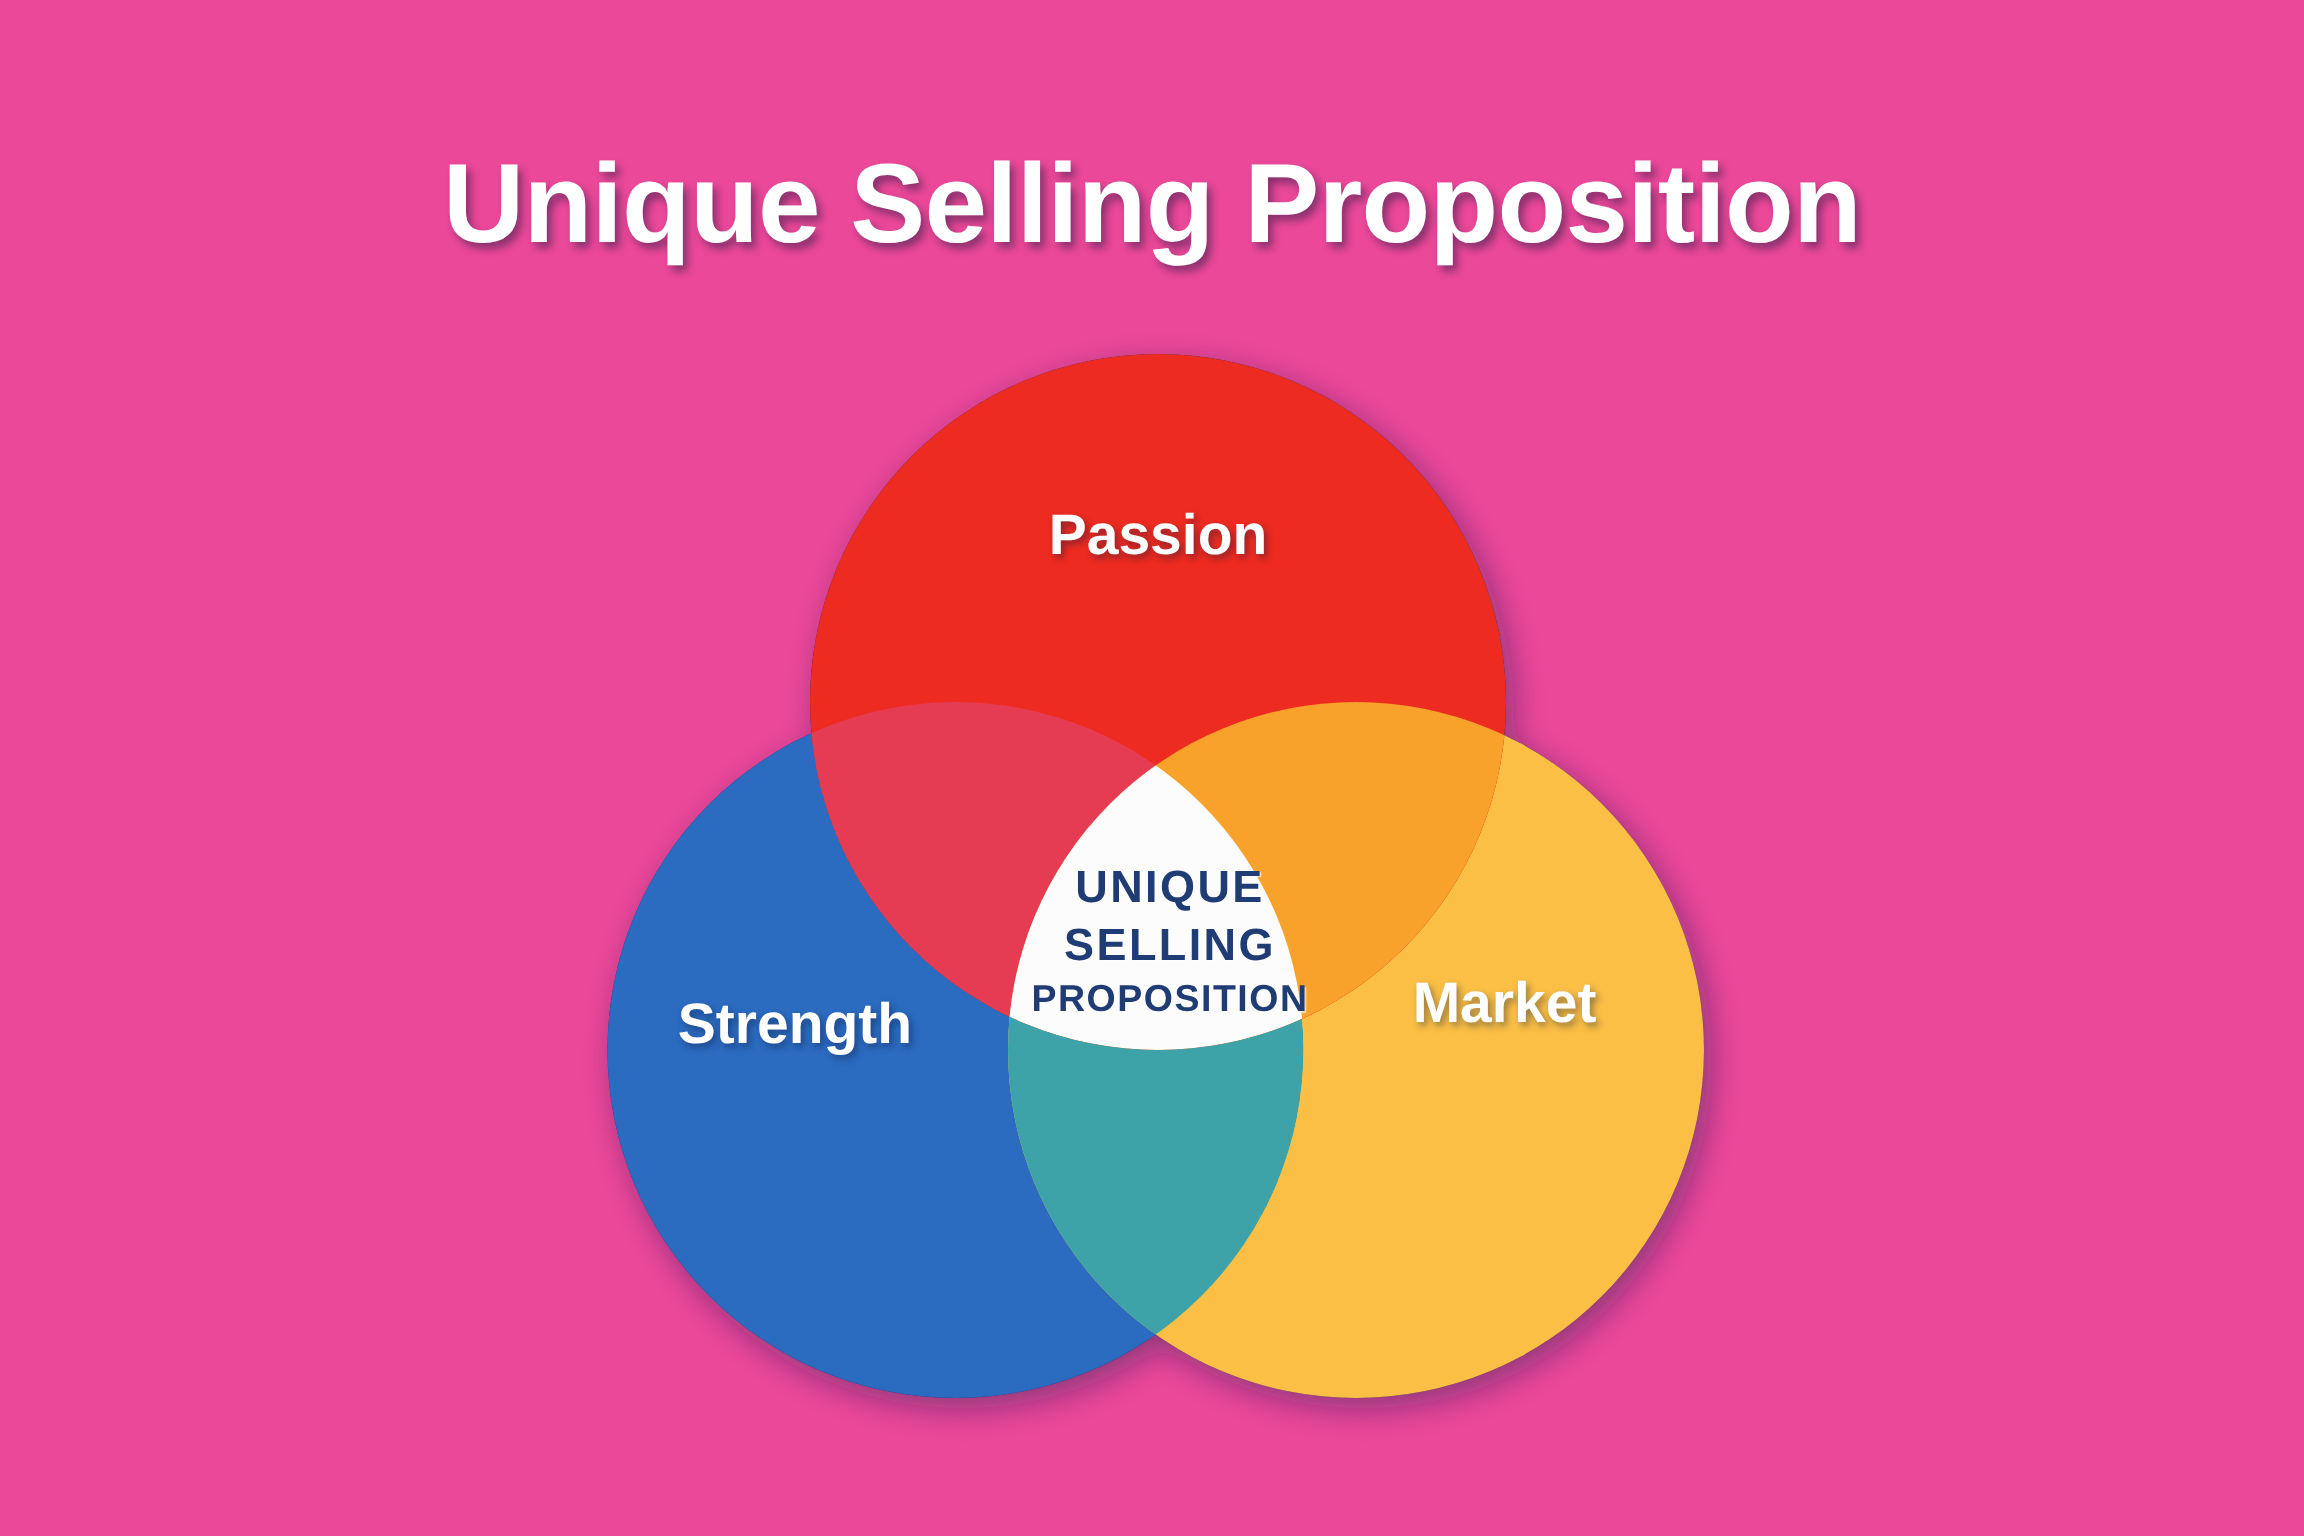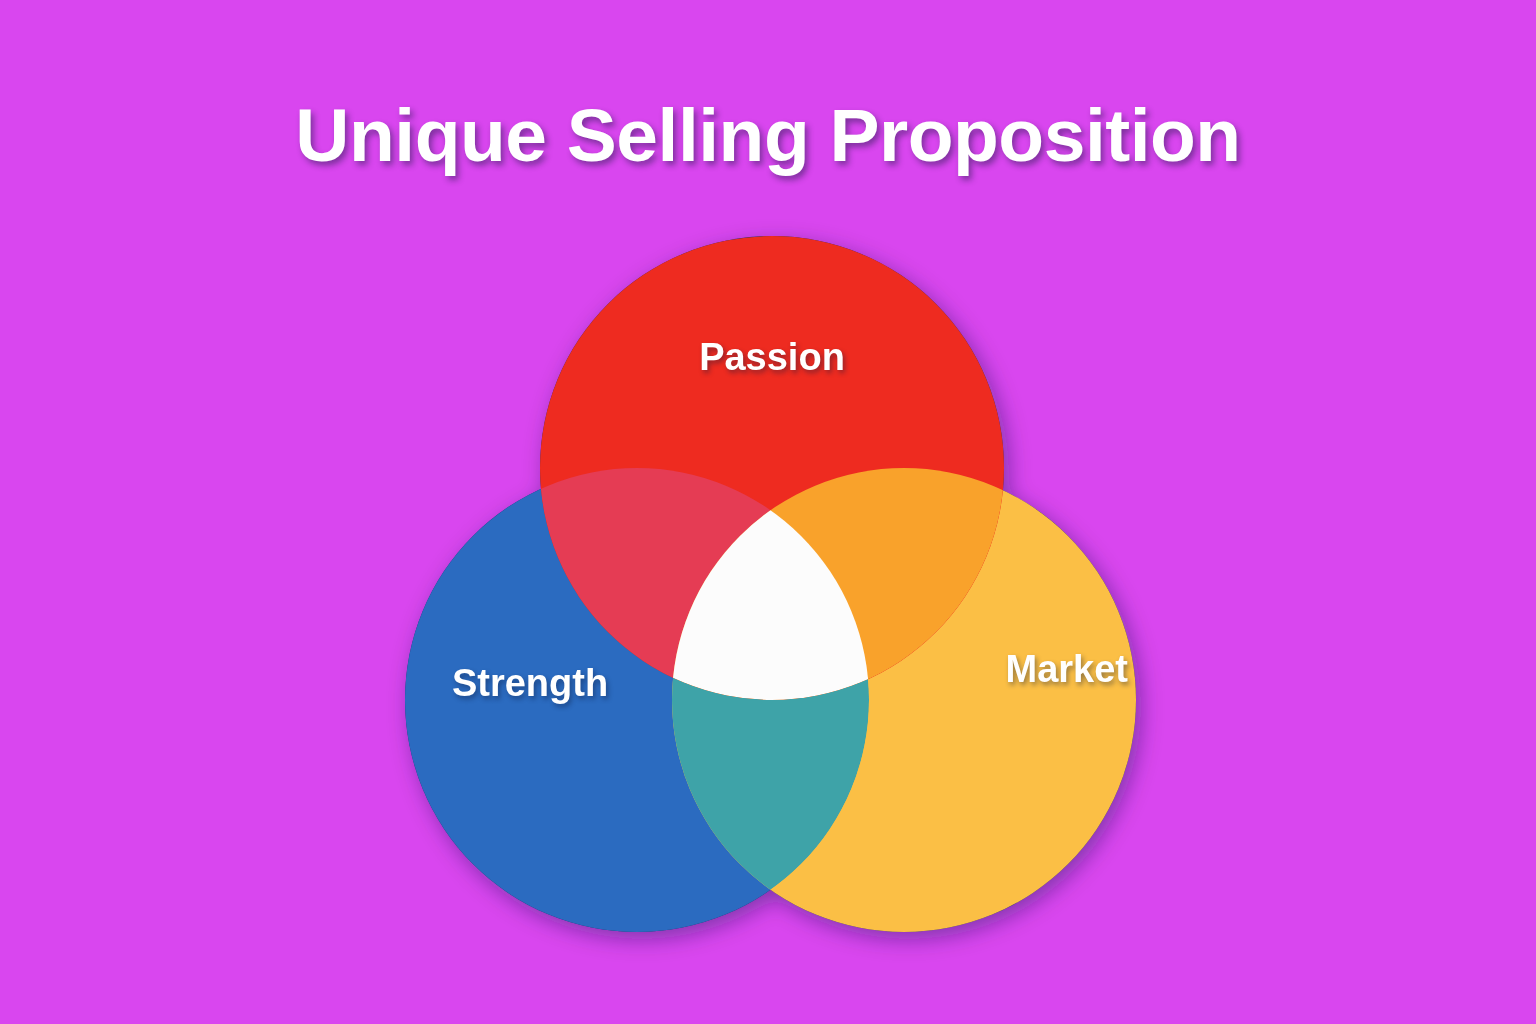--- a/index.html
+++ b/index.html
@@ -95,21 +95,21 @@
   }
   #label-core .core-line-3 {
     display: block;
     font-size: 25px;
     letter-spacing: 1.0px;
   }
 </style>
 </head>
 <body style="background: rgb(36, 64, 126);">
 
-<div id="stage" style="background: #d946ef;">
+<div id="stage" style="background: #ec4899;">
 
   <div id="page-title" style="color: rgb(255, 255, 255);">Unique Selling Proposition</div>
 
   <svg id="venn-diagram" viewBox="0 0 1536 1024">
     <defs>
       <filter id="soft-shadow" x="-25%" y="-25%" width="150%" height="150%">
         <feDropShadow dx="5" dy="7" stdDeviation="11" flood-color="#101f4a" flood-opacity="0.40"></feDropShadow>
       </filter>
 
       <clipPath id="clip-passion">
@@ -157,16 +157,21 @@
           <circle cx="772" cy="468" r="232" fill="#fcfcfc"></circle>
         </g>
       </g>
     </g>
   </svg>
 
   <div class="venn-label" id="label-passion" style="color: rgb(255, 255, 255);">Passion</div>
 
   <div class="venn-label" id="label-strength" style="color: rgb(255, 255, 255);">Strength</div>
 
-  <div class="venn-label" id="label-market-demand" style="color: rgb(255, 255, 255); text-align: right;"><span>Market</span><br></div>
+  <div class="venn-label" id="label-market-demand" style="color: rgb(255, 255, 255);"><span>Market</span><br></div>
 
+  <div id="label-core" style="color: rgb(31, 60, 117);">
+    <span class="core-line-1">UNIQUE</span>
+    <span class="core-line-2">SELLING</span>
+    <span class="core-line-3">PROPOSITION</span>
+  </div>
 
 </div>
 
 </body></html>

